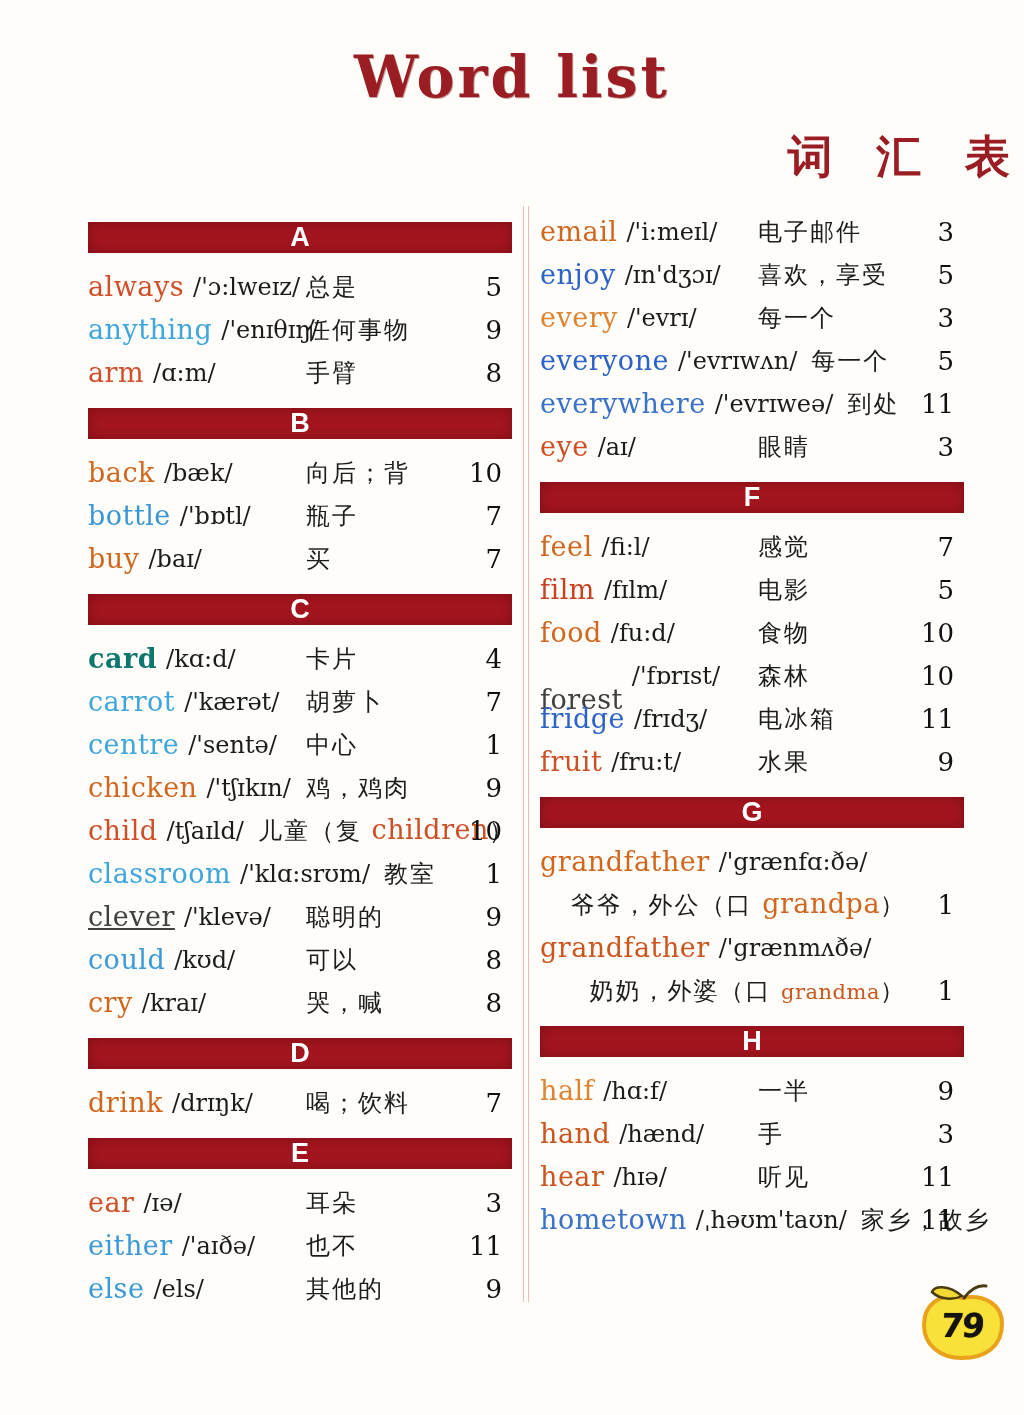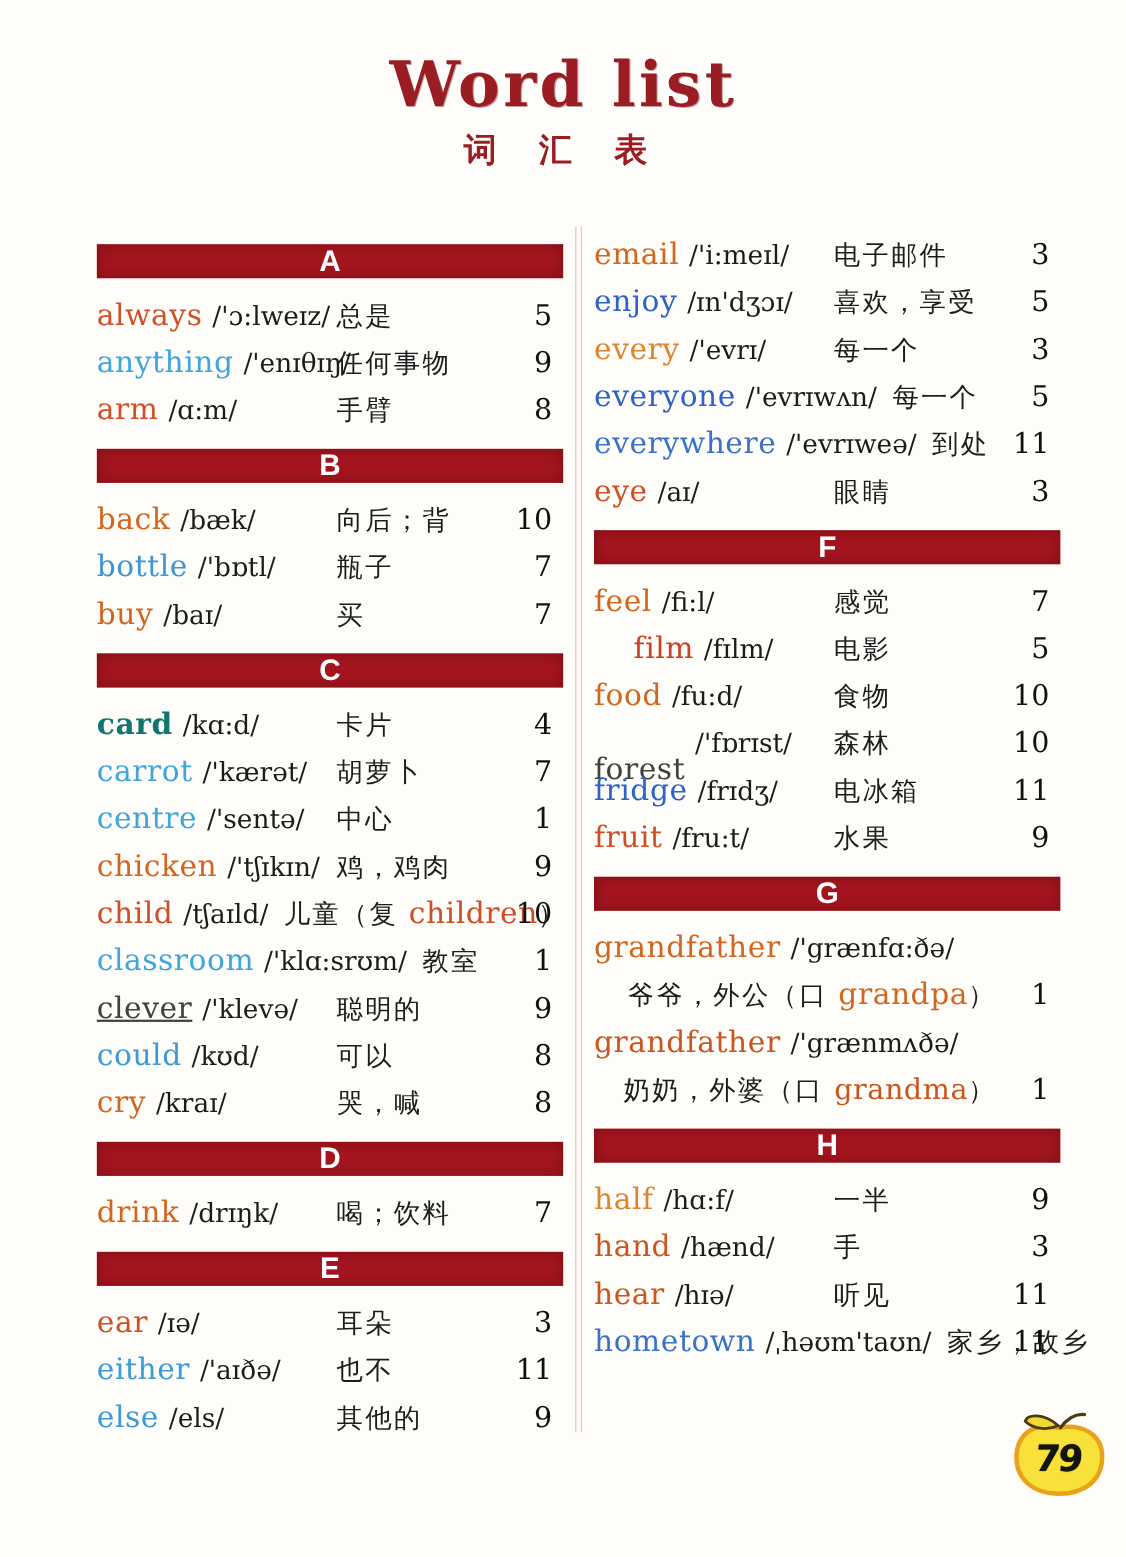--- a/index.html
+++ b/index.html
@@ -10,23 +10,23 @@
     overflow:hidden;
   }
   .title{
     position:absolute;top:48px;left:0;width:100%;
     text-align:center;font-weight:bold;
     font-size:57px;color:var(--title-red,#9b1d24);
     letter-spacing:3px;line-height:1;
     text-shadow:1px 1px 0 rgba(120,20,25,.4);
   }
   .subtitle{
-    position:absolute;top:119px;left:0;width:100%;
-    text-align:center;font-weight:bold;
-    font-size:30px;color:var(--title-red,#9b1d24);
+    position:absolute;top:130px;left:0;width:100%;
+    text-align:right;font-weight:bold;
+    font-size:45px;color:var(--title-red,#9b1d24);
     letter-spacing:14px;line-height:1.2;
   }
   .col{position:absolute;width:424px;}
   #col-left{left:88px;top:222px;}
   #col-right{left:540px;top:210px;}
   .divider{
     position:absolute;left:523px;top:206px;height:1096px;width:4px;
     border-left:1px solid #eabcbc;border-right:1px solid #eabcbc;
   }
   .bar{
@@ -248,21 +248,21 @@
     <div class="bar">
       <span class="bar-letter">F</span>
     </div>
     <div class="row">
       <span class="w" style="color: rgb(209, 102, 30);">feel</span>
       <span class="ph">/fi:l/</span>
       <span class="cn cn-tab"><span>感觉</span></span>
       <span class="pg">7</span>
     </div>
     <div class="row">
-      <span class="w" style="color: rgb(204, 63, 32); margin-left: 36px;">film</span>
+      <span class="w" style="color: rgb(204, 63, 32);">film</span>
       <span class="ph">/fɪlm/</span>
       <span class="cn cn-tab"><span>电影</span></span>
       <span class="pg">5</span>
     </div>
     <div class="row">
       <span class="w" style="color: rgb(209, 102, 30);">food</span>
       <span class="ph">/fu:d/</span>
       <span class="cn cn-tab"><span>食物</span></span>
       <span class="pg">10</span>
     </div>
@@ -293,21 +293,21 @@
     </div>
     <div class="row2">
       <span class="cn"><span>爷爷，外公（口 </span><span style="color: rgb(209, 102, 30); font-size: 27px; letter-spacing: 0.5px;">grandpa</span><span>）</span></span>
       <span class="pg">1</span>
     </div>
     <div class="row">
       <span class="w" style="color: rgb(204, 85, 30);">grandfather</span>
       <span class="ph">/'grænmʌðə/</span>
     </div>
     <div class="row2">
-      <span class="cn"><span>奶奶，外婆（口 </span><span style="color: rgb(204, 85, 30); font-size: 26px; letter-spacing: 0.5px;">grandma</span><span>）</span></span>
+      <span class="cn"><span>奶奶，外婆（口 </span><span style="color: rgb(204, 85, 30); font-size: 21px; letter-spacing: 0.5px;">grandma</span><span>）</span></span>
       <span class="pg">1</span>
     </div>
     <div class="bar">
       <span class="bar-letter">H</span>
     </div>
     <div class="row">
       <span class="w" style="color: rgb(221, 132, 48);">half</span>
       <span class="ph">/hɑ:f/</span>
       <span class="cn cn-tab"><span>一半</span></span>
       <span class="pg">9</span>

